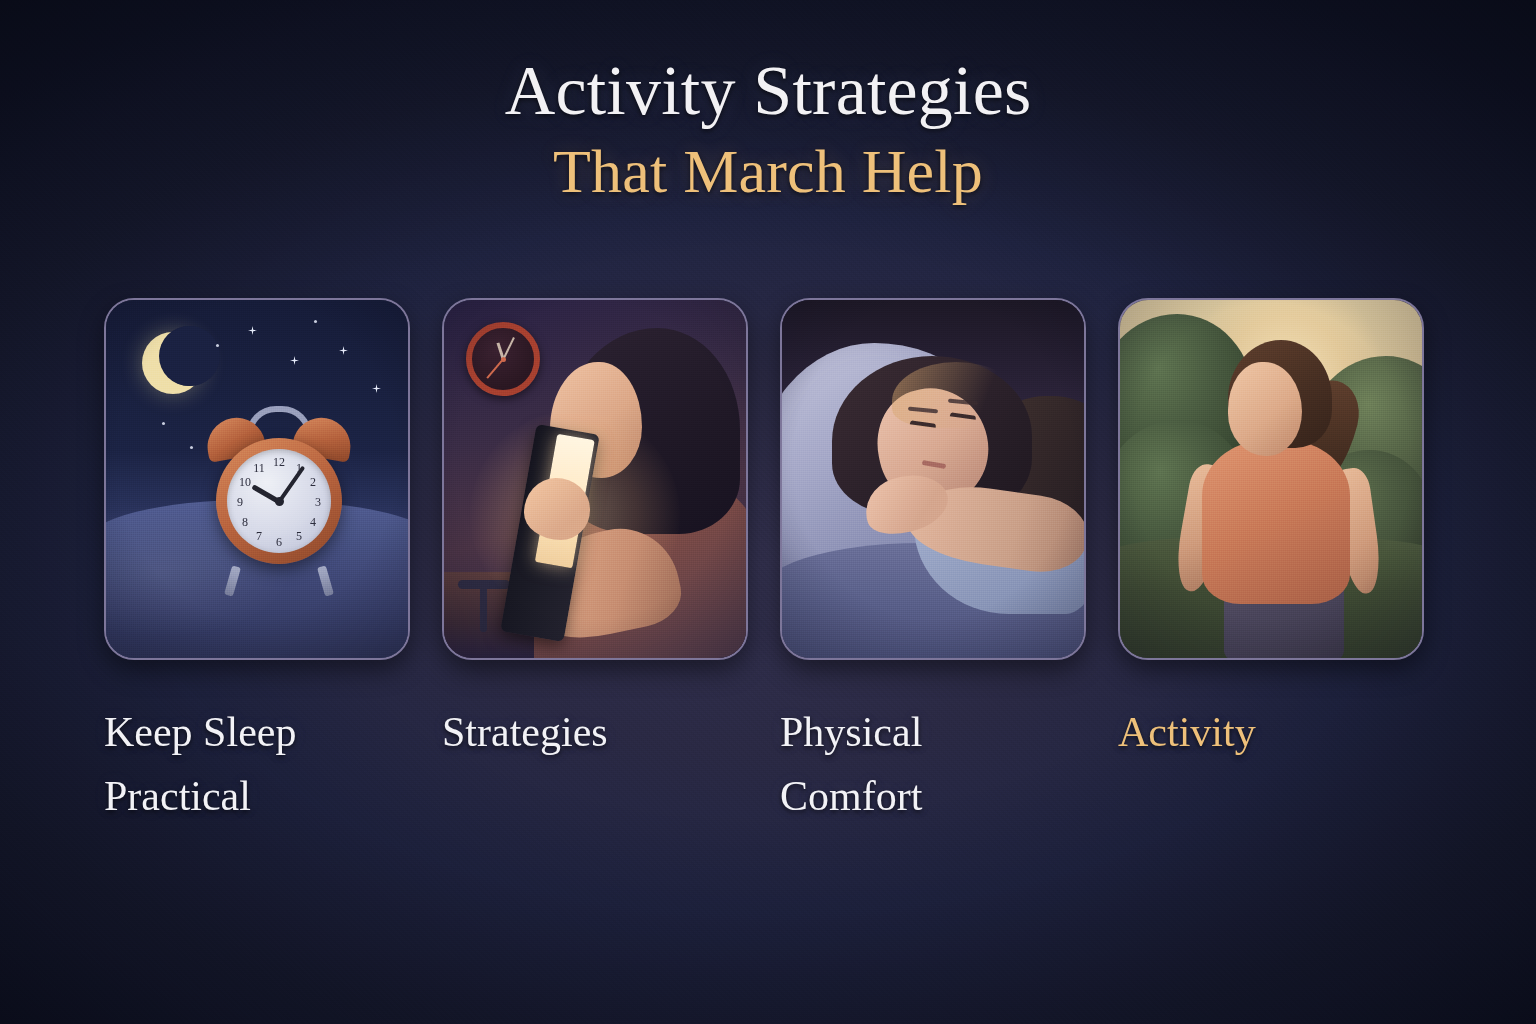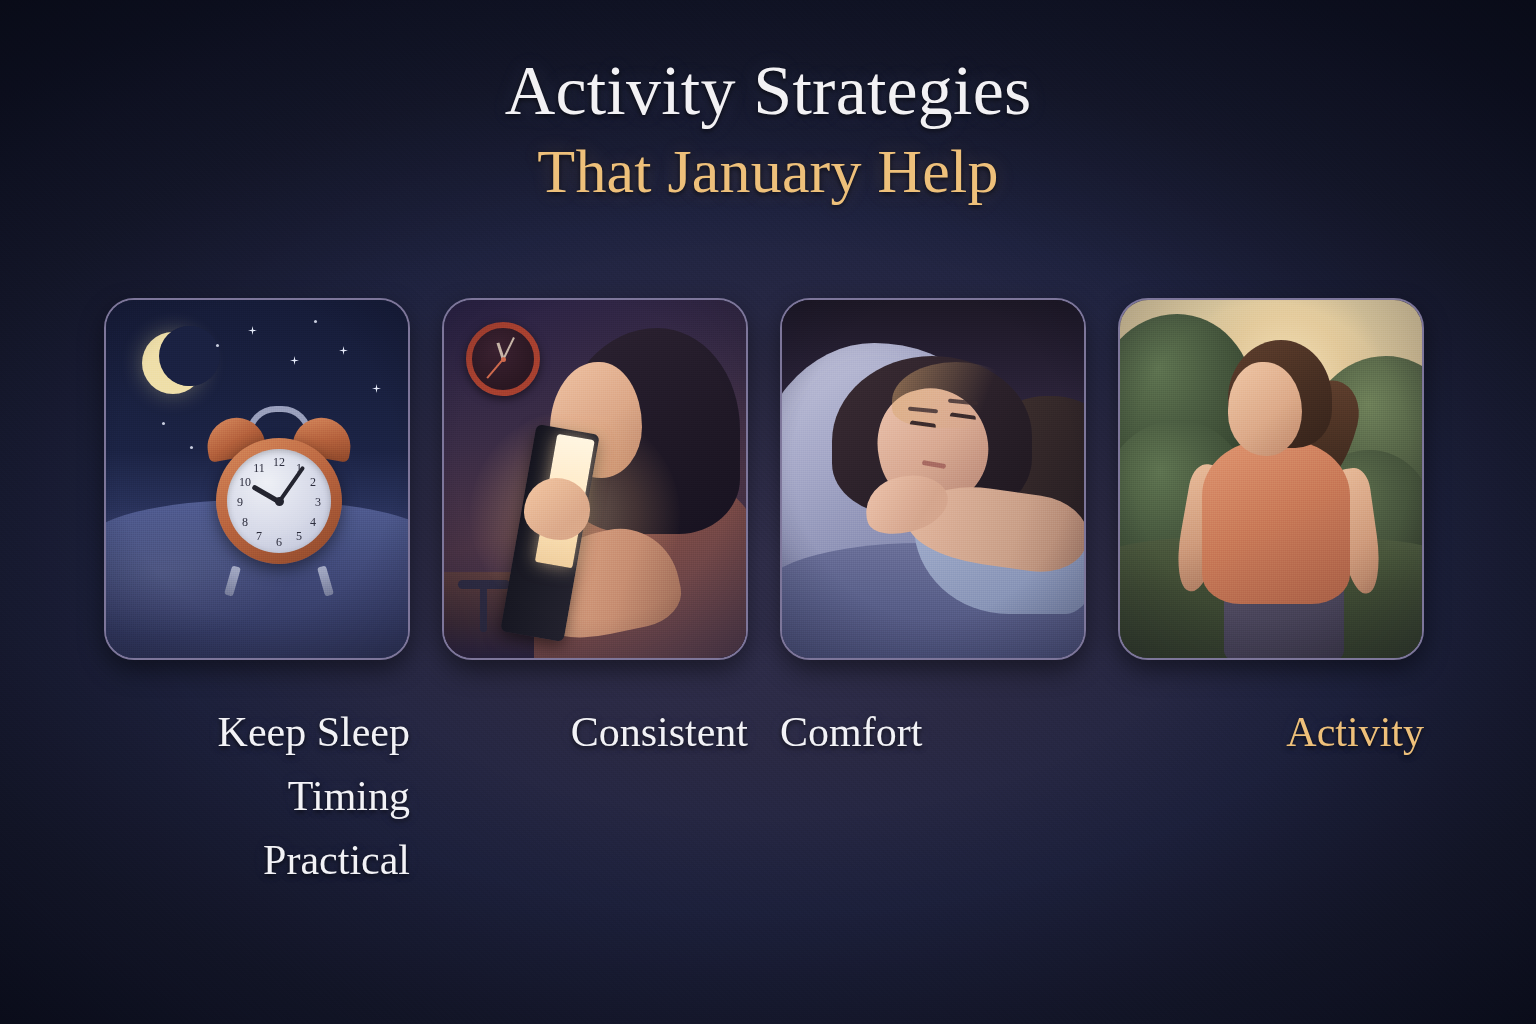--- a/index.html
+++ b/index.html
@@ -364,33 +364,33 @@
     display:flex; gap:32px;
     z-index:4;
   }
   .caption{
     width:306px;
     font-size:42px;
     line-height:64px;
     color:#f2f2f6;
     text-shadow:0 2px 5px rgba(0,0,0,.7), 0 0 16px rgba(140,150,200,.12);
   }
-  .caption.center{ text-align:right; }
+  .caption.center{ text-align:left; }
   .caption.left{ text-align:left; }
   .caption .gold{ color:#eec07a; }
   .caption .ln{ display:block; white-space:nowrap; }
 </style>
 </head>
 <body>
 
 <div id="stage">
 
   <div id="title-block">
     <span class="title-line1">Activity Strategies</span>
-    <span class="title-line2">That January Help</span>
+    <span class="title-line2">That March Help</span>
   </div>
 
   <div id="cards">
 
     <div class="card">
       <div class="scene sc-night">
         <div class="ground"></div>
         <div class="moon"></div>
         <div class="star s4" style="left:142px;top:26px;"></div>
         <div class="star s4" style="left:184px;top:56px;"></div>
@@ -500,29 +500,29 @@
         <div class="inner-shade"></div>
       </div>
     </div>
 
   </div>
 
   <div id="captions">
 
     <div class="caption center">
       <span class="ln">Keep Sleep</span>
-      <span class="ln">Timing</span>
       <span class="ln">Practical</span>
     </div>
 
     <div class="caption center">
-      <span class="ln">Consistent</span>
+      <span class="ln">Strategies</span>
     </div>
 
     <div class="caption left">
+      <span class="ln">Physical</span>
       <span class="ln">Comfort</span>
     </div>
 
     <div class="caption center">
       <span class="ln gold">Activity</span>
     </div>
 
   </div>
 
   <div id="noise"></div>

